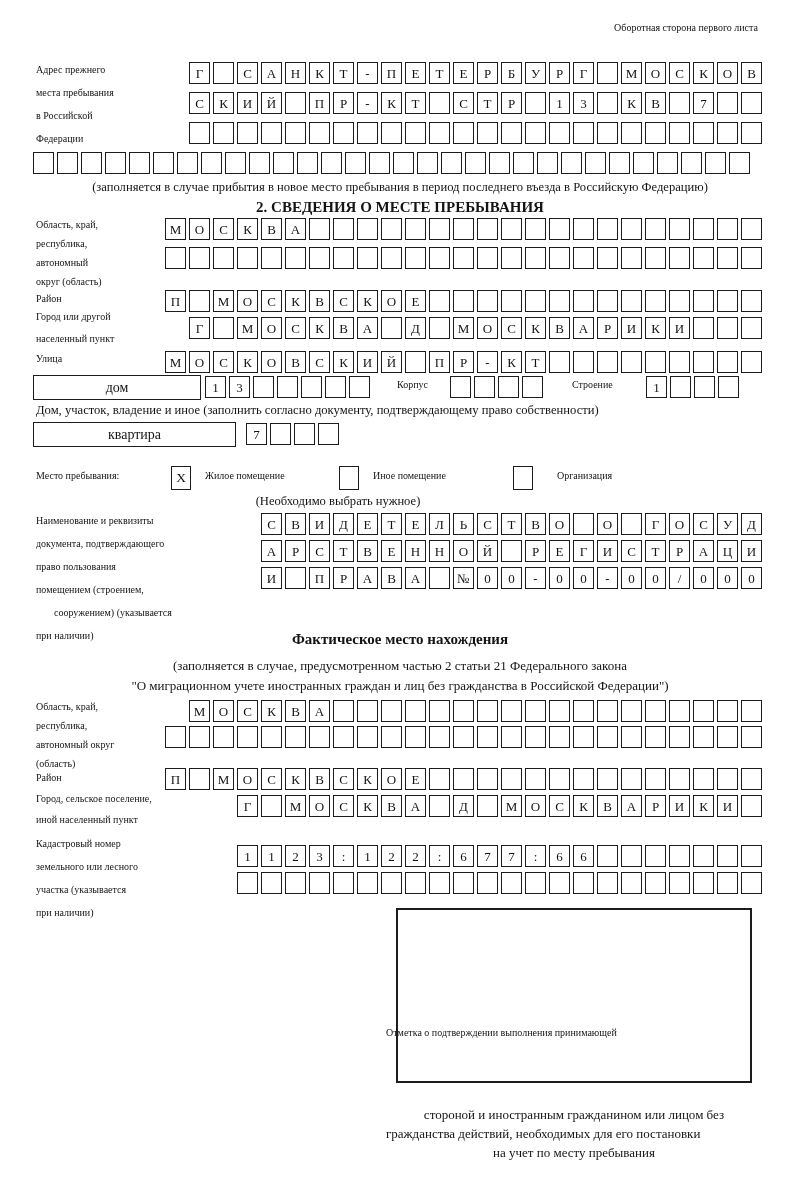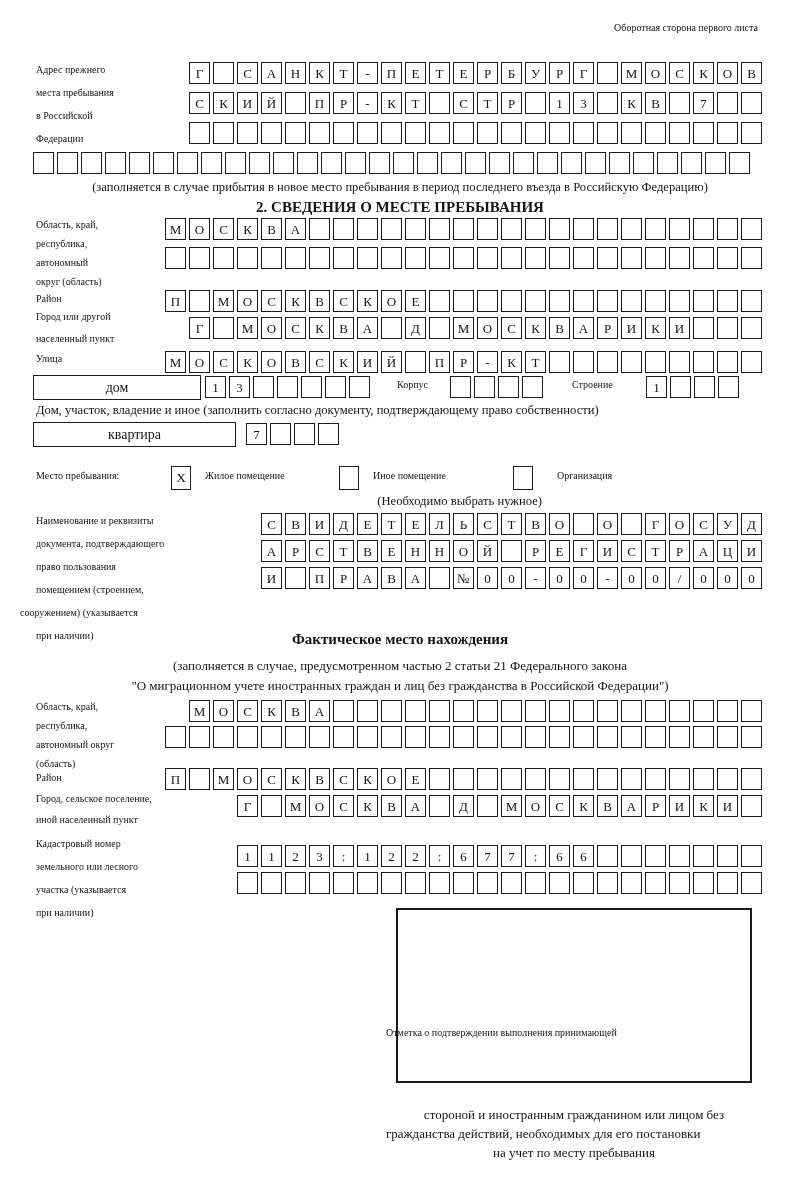--- a/index.html
+++ b/index.html
@@ -335,27 +335,27 @@
       <div class="cbox"></div>
     </div>
 
   <div class="t" style="top:470px;left:36px">Место пребывания:</div>
   <div class="checkbox" style="top:466px;left:171px">X</div>
   <div class="t" style="top:470px;left:205px">Жилое помещение</div>
   <div class="checkbox" style="top:466px;left:339px"></div>
   <div class="t" style="top:470px;left:373px">Иное помещение</div>
   <div class="checkbox" style="top:466px;left:513px"></div>
   <div class="t" style="top:470px;left:557px">Организация</div>
-  <div class="t small" style="top:495px;left:162px;width:380px;text-align:right;white-space:normal">(Необходимо выбрать нужное)</div>
+  <div class="t small" style="top:495px;left:148px;width:380px;text-align:center;white-space:normal">(Необходимо выбрать нужное)</div>
 
   <div class="t" style="top:515px;left:36px">Наименование и реквизиты</div>
   <div class="t" style="top:538px;left:36px">документа, подтверждающего</div>
   <div class="t" style="top:561px;left:36px">право пользования</div>
   <div class="t" style="top:584px;left:36px">помещением (строением,</div>
-  <div class="t" style="top:607px;left:20px">сооружением) (указывается</div>
+  <div class="t" style="top:607px;left:54px">сооружением) (указывается</div>
   <div class="t" style="top:630px;left:36px">при наличии)</div>
   <div class="boxrow r" style="top:513px">
       <div class="cbox">С</div>
       <div class="cbox">В</div>
       <div class="cbox">И</div>
       <div class="cbox">Д</div>
       <div class="cbox">Е</div>
       <div class="cbox">Т</div>
       <div class="cbox">Е</div>
       <div class="cbox">Л</div>

